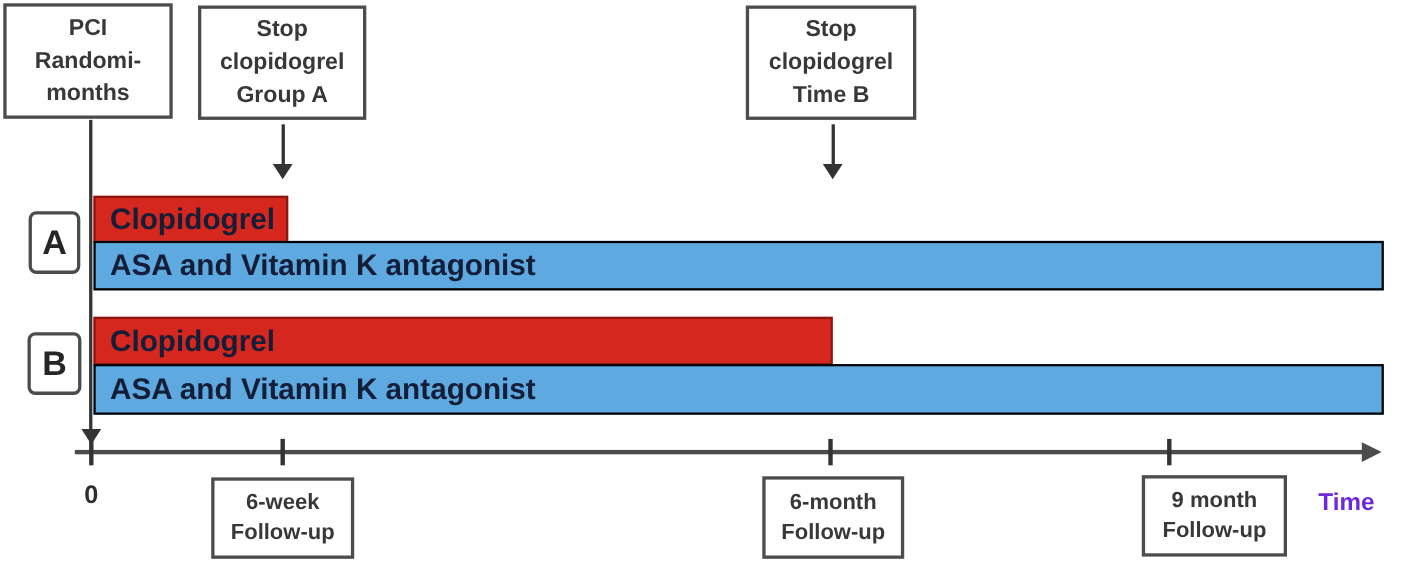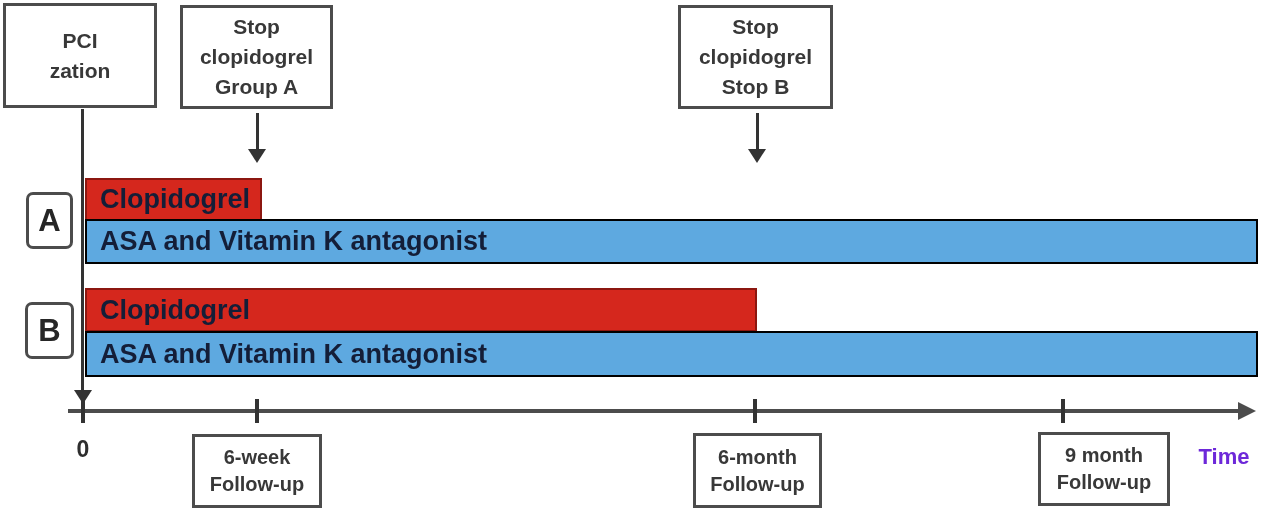--- a/index.html
+++ b/index.html
@@ -74,33 +74,34 @@
     text-align:center;
   }
 </style>
 </head>
 <body>
 
 <div id="stage">
 
   <div class="ebox" style="left:3px;top:3px;width:154px;height:105px;">
     <span>PCI</span>
-    <span>zation</span>
+    <span>Randomi-</span>
+    <span>months</span>
   </div>
 
   <div class="ebox" style="left:180px;top:5px;width:153px;height:104px;">
     <span>Stop</span>
     <span>clopidogrel</span>
     <span>Group A</span>
   </div>
 
   <div class="ebox" style="left:678px;top:5px;width:155px;height:104px;">
     <span>Stop</span>
     <span>clopidogrel</span>
-    <span>Stop B</span>
+    <span>Time B</span>
   </div>
 
   <div class="vshaft" style="left:81px;top:109px;height:282px;"></div>
   <div class="vhead" style="left:74px;top:390px;"></div>
 
   <div class="vshaft" style="left:256px;top:113px;height:37px;"></div>
   <div class="vhead" style="left:248px;top:149px;"></div>
 
   <div class="vshaft" style="left:756px;top:113px;height:37px;"></div>
   <div class="vhead" style="left:748px;top:149px;"></div>

